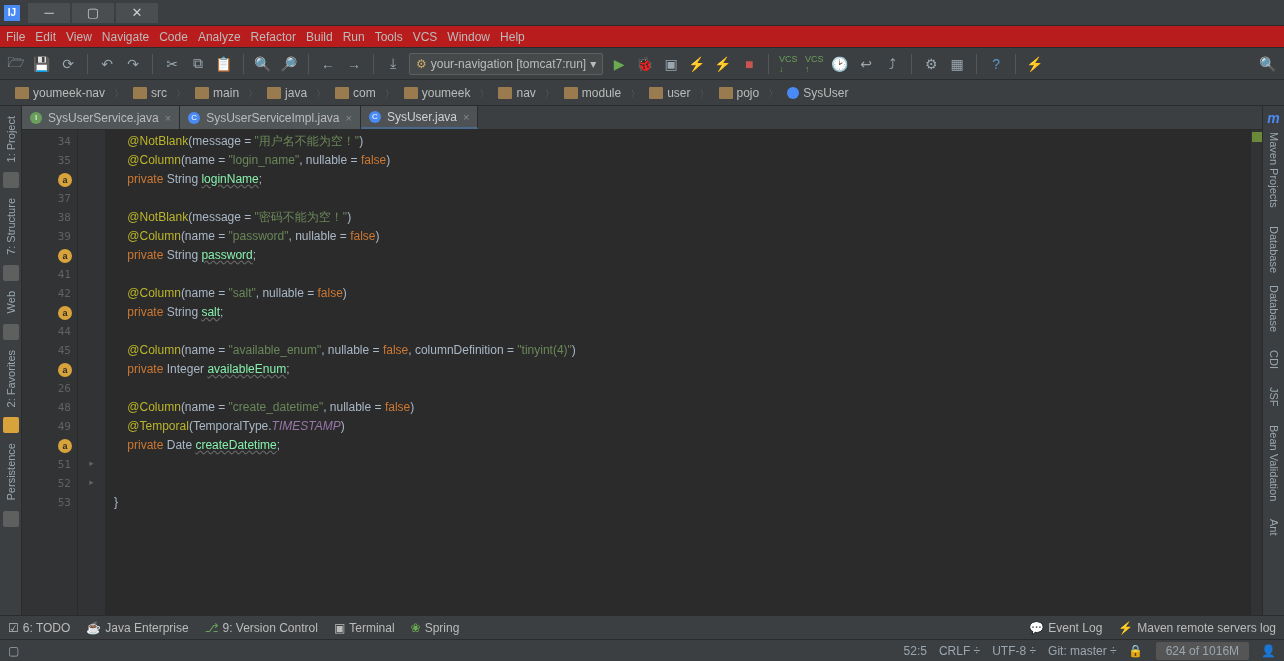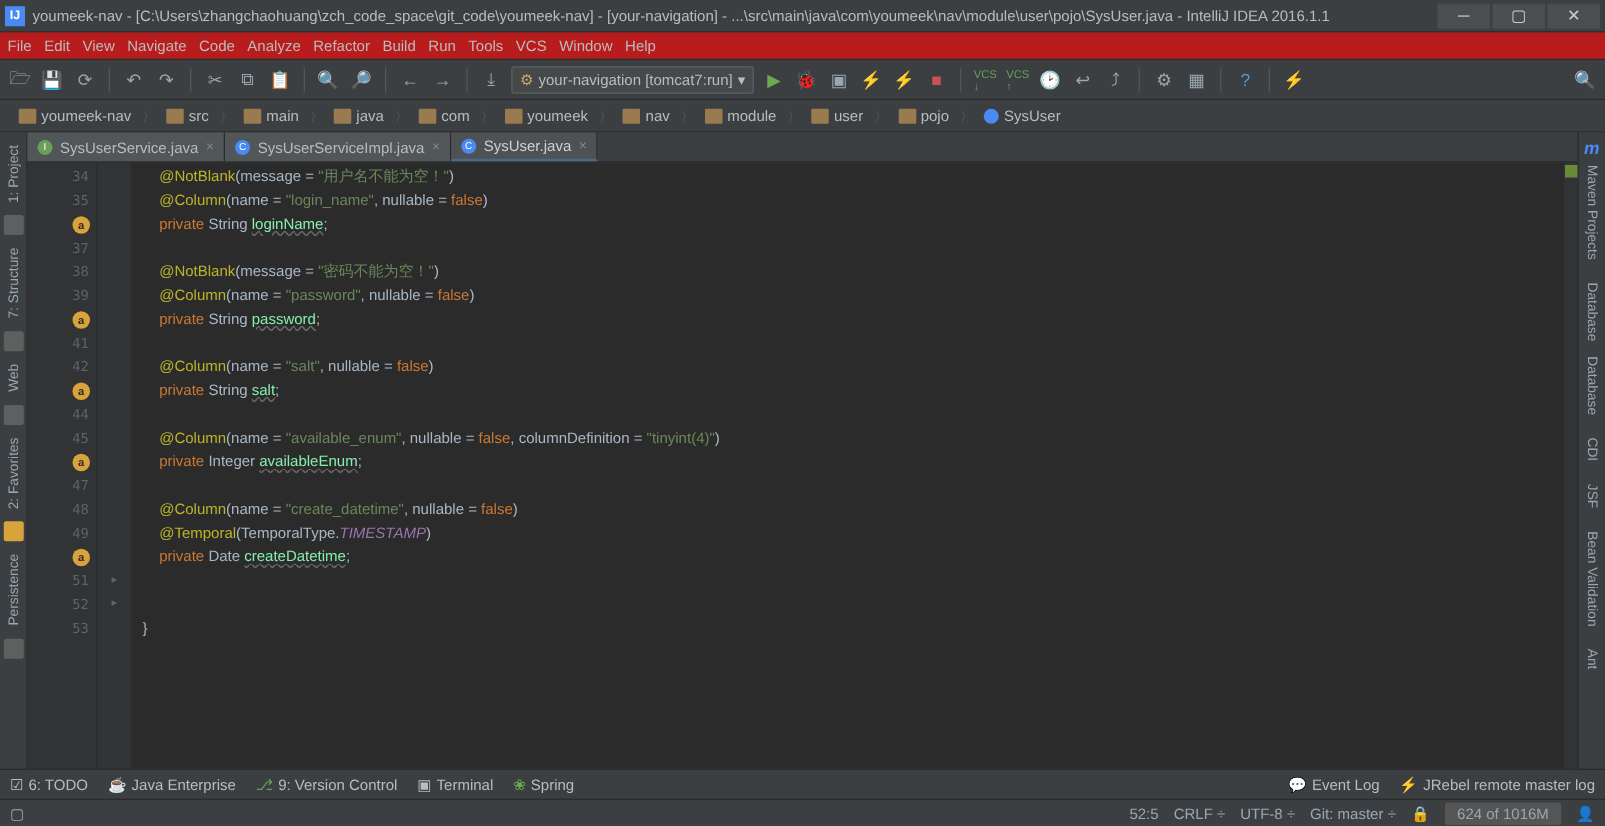--- a/index.html
+++ b/index.html
@@ -56,21 +56,20 @@
 .statusbar{height:22px;background:#3c3f41;border-top:1px solid #2b2b2b;display:flex;align-items:center;padding:0 8px;gap:12px;color:#9aa7b0;font-size:11px}
 .statusbar .spacer{flex:1}
 .statusbar .mem{background:#555;padding:2px 10px;border-radius:2px}
 .statusbar .lock{color:#888}
 </style>
 </head>
 <body>
 
 <div class="titlebar">
   <span class="ico">IJ</span>
-  <span class="title">youmeek-nav - [C:\Users\zhangchaohuang\zch_code_space\git_code\youmeek-nav] - [your-navigation] - ...\src\main\java\com\youmeek\nav\module\user\pojo\SysUser.java - IntelliJ IDEA 2016.1.1</span>
   <div class="winbtns">
     <div class="winbtn">─</div>
     <div class="winbtn">▢</div>
     <div class="winbtn close">✕</div>
   </div>
 </div>
 
 <div class="menubar">
   <span>File</span>
   <span>Edit</span>
@@ -233,21 +232,21 @@
           <div class="grow">37</div>
           <div class="grow">38</div>
           <div class="grow">39</div>
           <div class="grow">40<span class="amark">a</span></div>
           <div class="grow">41</div>
           <div class="grow">42</div>
           <div class="grow">43<span class="amark">a</span></div>
           <div class="grow">44</div>
           <div class="grow">45</div>
           <div class="grow">46<span class="amark">a</span></div>
-          <div class="grow">47</div>
+          <div class="grow">26</div>
           <div class="grow">48</div>
           <div class="grow">49</div>
           <div class="grow">50<span class="amark">a</span></div>
           <div class="grow">51</div>
           <div class="grow">52</div>
           <div class="grow">53</div>
         </div>
       <div class="gmarks" id="gmarks">
           <div class="gmr"></div>
           <div class="gmr"></div>
@@ -310,21 +309,21 @@
       <span style="color:#6aab4f">❀</span>
       <span>Spring</span>
     </div>
   <div class="spacer"></div>
   <div class="bbtn">
       <span>💬</span>
       <span>Event Log</span>
     </div>
   <div class="bbtn">
       <span style="color:#6aab4f">⚡</span>
-      <span>JRebel remote master log</span>
+      <span>Maven remote servers log</span>
     </div>
 </div>
 
 <div class="statusbar">
   <span>▢</span>
   <div class="spacer"></div>
   <span>52:5</span>
   <span><span>CRLF</span> ÷</span>
   <span><span>UTF-8</span> ÷</span>
   <span><span>Git: master</span> ÷</span>

